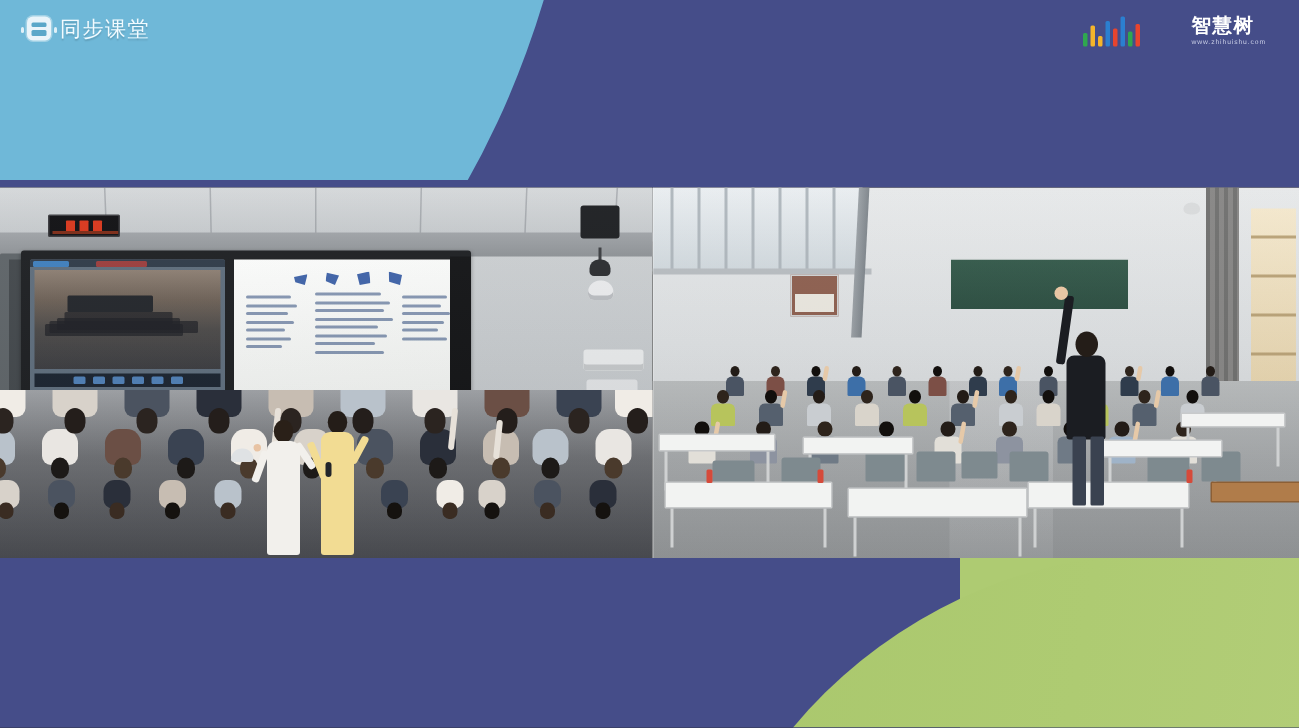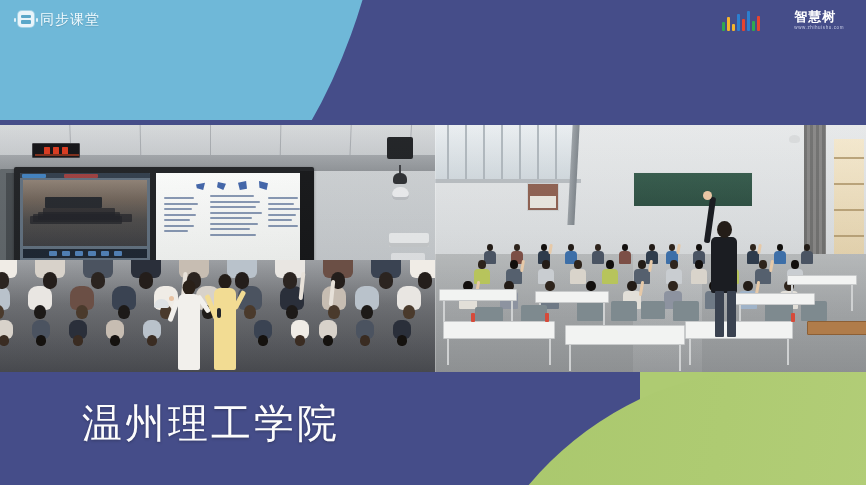--- a/index.html
+++ b/index.html
@@ -568,15 +568,14 @@
           <span class="rc-teacher-legs" style="left: 280px; top: 166px; width: 9px; height: 46px; z-index: 14;"></span>
           <span class="rc-teacher-legs" style="left: 292px; top: 166px; width: 9px; height: 46px; z-index: 14;"></span>
           <span class="desk" style="left: 372px; top: 196px; width: 62px; height: 14px; background: rgb(176, 124, 74); border-color: rgb(140, 95, 53); z-index: 13;"></span>
         </div>
       <div class="vid-shade"></div>
     </div>
 
     <div class="pane-div"></div>
   </div>
 
-  <div class="caption cap-left">温州理工学院</div>
 
 </div>
 
 </body></html>

